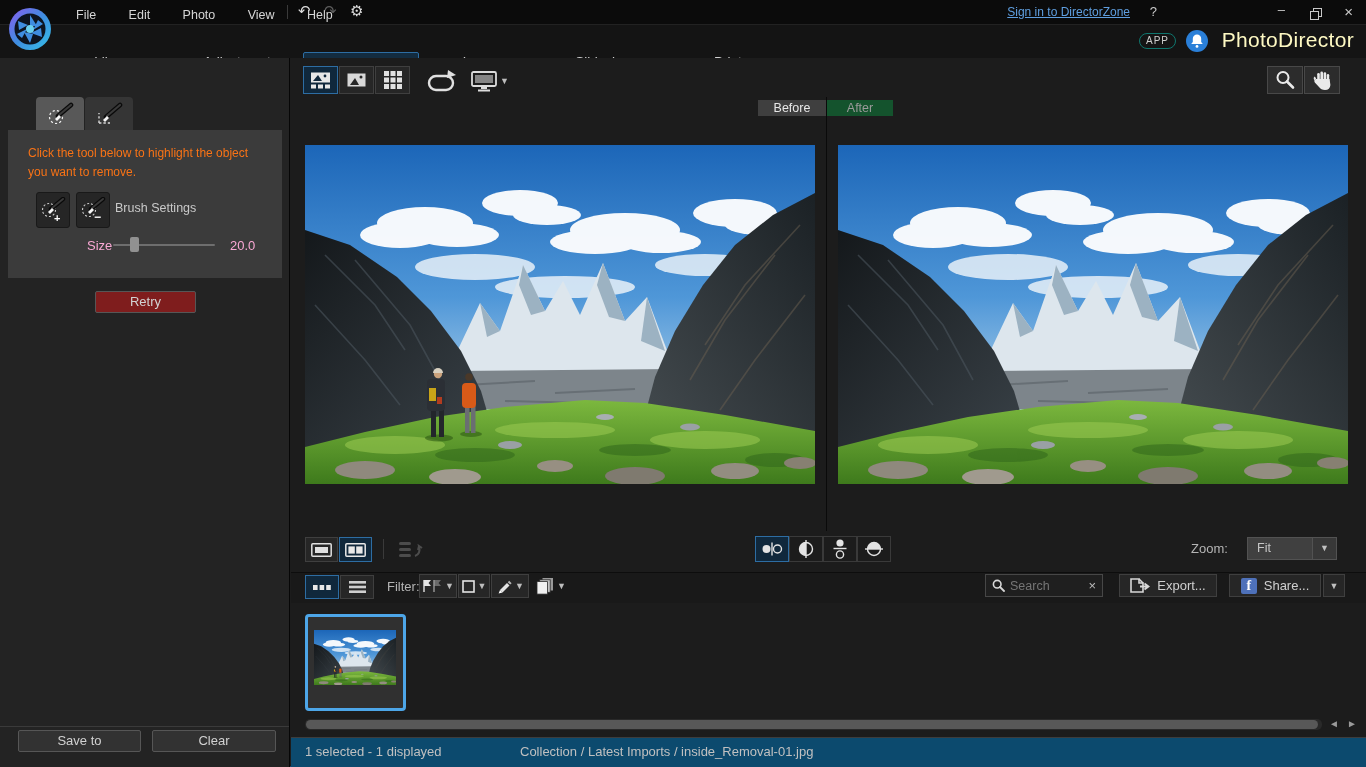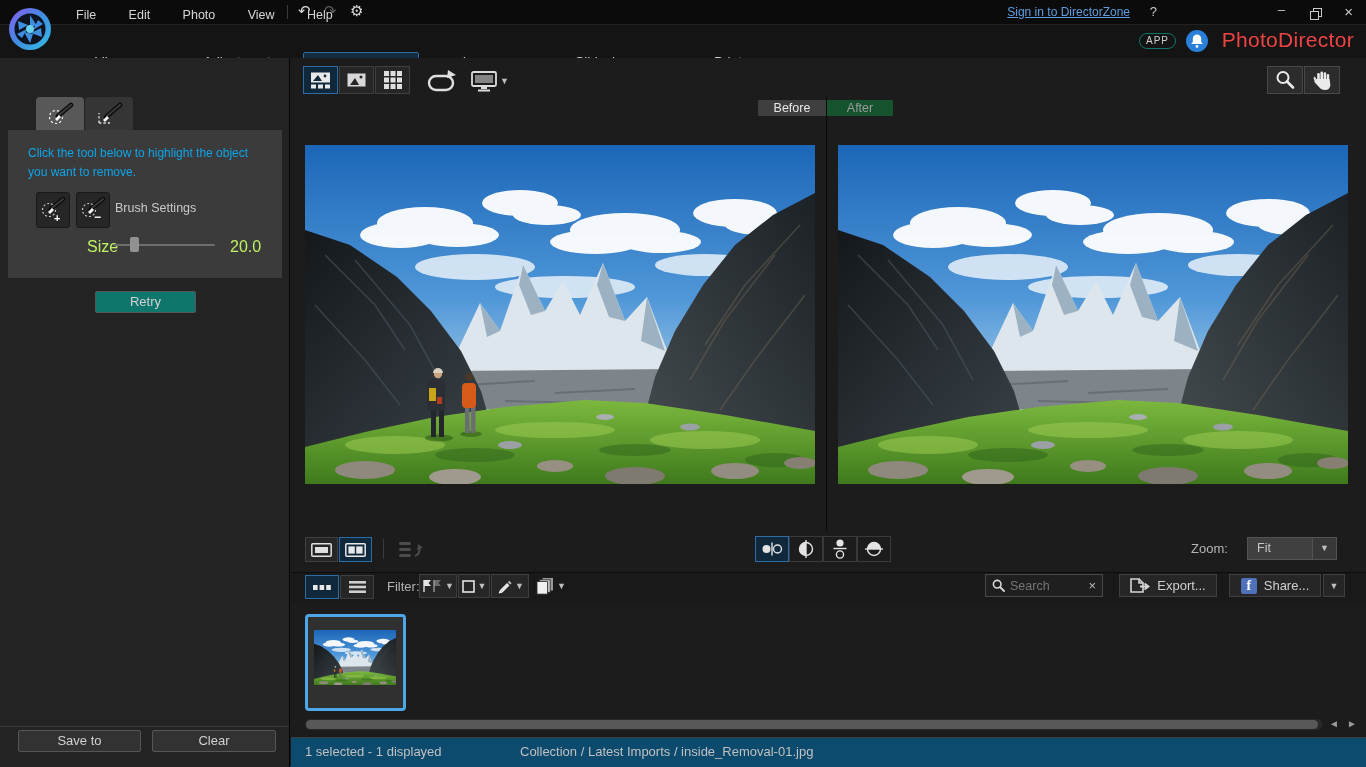--- a/index.html
+++ b/index.html
@@ -16,38 +16,38 @@
   .tb-icon { font-size:15px; color:#dcdcdc; }
   .dim { color:#5e5e5e; }
   #signin { color:#5f9fe0; text-decoration:underline; font-size:12px; }
   .winctl { color:#c9c9c9; font-size:13px; padding:0 9px; }
   .tab { position:absolute; top:29px; font-size:13.5px; color:#d2d2d2; text-align:center; }
   #tab-edit { top:27px; height:26px; line-height:24px; border:1px solid #2d6da3; background:#132c40;
               color:#58aadf; border-radius:2px; }
   #app-badge { position:absolute; right:190px; top:33px; width:37px; height:16px; border:1px solid #0f766e;
                border-radius:9px; font-size:10px; color:#cfcfcf; text-align:center; line-height:14px; letter-spacing:1px; }
   #bell { position:absolute; right:158px; top:30px; width:22px; height:22px; border-radius:50%; background:#2a7fd8; }
-  #brand { position:absolute; right:12px; top:28px; font-size:21px; color:#ef4444; letter-spacing:.3px; }
+  #brand { position:absolute; right:12px; top:28px; font-size:21px; color:#fef9c3; letter-spacing:.3px; }
 
   
   #leftpanel { position:absolute; left:0; top:58px; width:290px; height:709px; background:#232323; border-right:1px solid #060606; }
   #lp-header { position:absolute; left:0; top:2px; width:100%; height:33px; background:#2b2b2b;
                border-top:2px solid #2d6da3; border-bottom:1px solid #2d6da3; }
   #lp-title { position:absolute; left:60px; top:8px; font-size:13px; color:#e2e2e2; }
   .lp-tab { position:absolute; top:39px; width:48px; height:33px; border-radius:4px 4px 0 0;
             display:flex; align-items:center; justify-content:center; }
   #lp-body { position:absolute; left:8px; top:72px; width:274px; height:148px; background:#3b3b3b; }
-  #lp-instruction { position:absolute; left:20px; top:14px; width:238px; font-size:12px; line-height:1.55; color:#0ea5e9; }
+  #lp-instruction { position:absolute; left:20px; top:14px; width:238px; font-size:12px; line-height:1.55; color:#f97316; }
   .brush-btn { position:absolute; top:62px; width:34px; height:36px; background:#262626; border:1px solid #191919;
                border-radius:3px; display:flex; align-items:center; justify-content:center; }
   #lbl-brushsettings { position:absolute; left:107px; top:71px; font-size:12.5px; color:#c9c9c9; }
-  .slider-lbl { position:absolute; font-size:16px; color:#bef264; }
+  .slider-lbl { position:absolute; font-size:13px; color:#f9a8d4; }
   #size-track { position:absolute; left:105px; top:114px; width:102px; height:2px; background:#6e6e6e; border-radius:1px; }
   #size-thumb { position:absolute; left:122px; top:107px; width:9px; height:15px; background:#919191; border-radius:2px; }
-  .btn { background:#0f766e; border:1px solid #565656; border-radius:2px; color:#d2d2d2;
+  .btn { background:#7f1d1d; border:1px solid #565656; border-radius:2px; color:#d2d2d2;
          font-size:13px; text-align:center; }
   #retry-btn { position:absolute; left:95px; top:233px; width:101px; height:22px; line-height:20px; }
   #lp-bottom-line { position:absolute; left:0; top:668px; width:100%; border-top:1px solid #3a3a3a; }
   #saveto-btn { position:absolute; left:18px; top:672px; width:123px; height:22px; line-height:20px; background:#323232; }
   #clear-btn  { position:absolute; left:152px; top:672px; width:124px; height:22px; line-height:20px; background:#323232; }
 
   
   #main { position:absolute; left:291px; top:58px; width:1075px; height:709px; background:#1c1c1c; }
   .ibtn { position:absolute; display:flex; align-items:center; justify-content:center;
           background:#262626; border:1px solid #3f3f3f; }

